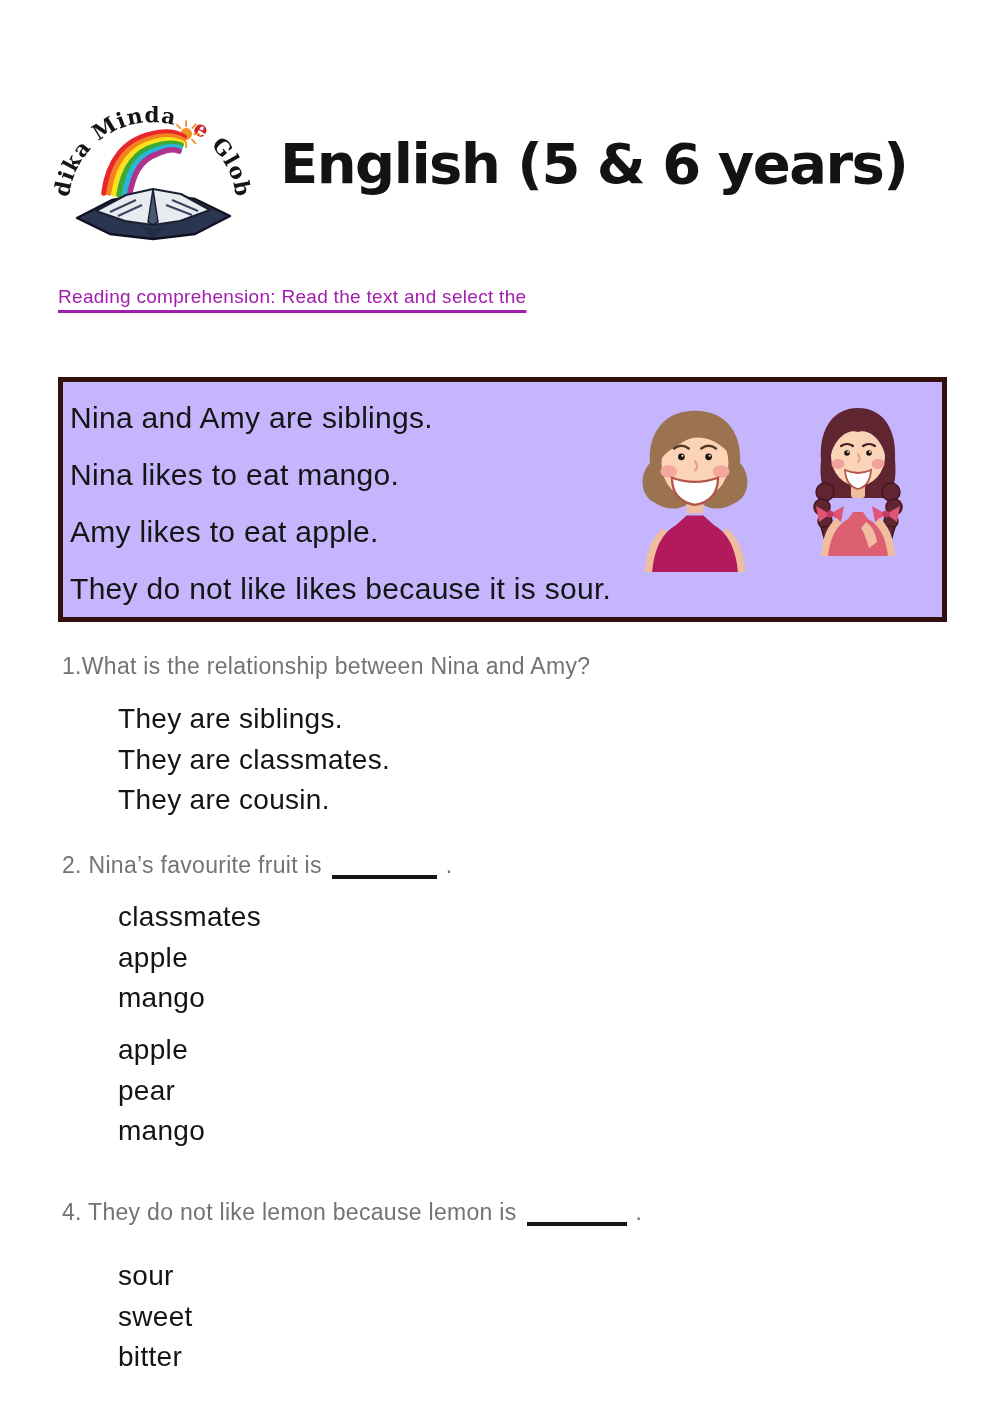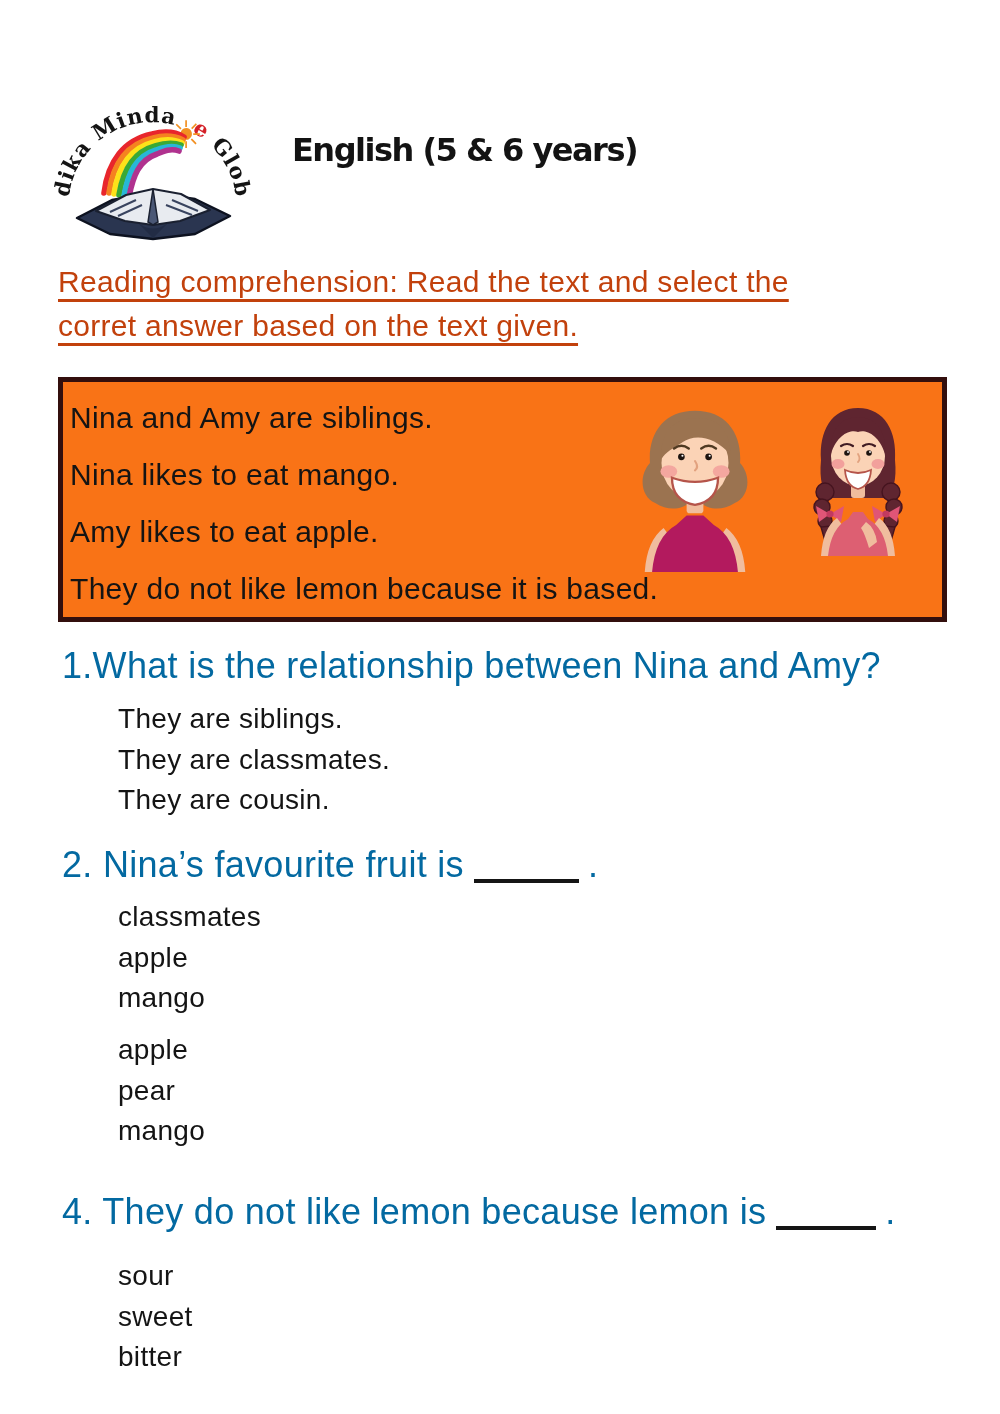--- a/index.html
+++ b/index.html
@@ -5,47 +5,47 @@
   * { margin:0; padding:0; box-sizing:border-box; }
   html,body { background:#ffffff; }
   .page {
     position:relative; width:1000px; height:1414px; margin:0 auto;
     background:#ffffff; overflow:hidden;
     font-family:"Liberation Sans", sans-serif; color:#161616;
   }
   
   .logo { position:absolute; left:52px; top:72px; width:206px; height:170px; }
   .title {
-    position:absolute; left:292px; top:131px;
+    position:absolute; left:280px; top:131px;
     font-family:"DejaVu Sans", sans-serif; font-weight:bold;
-    font-size:32px; letter-spacing:-1.5px; color:#131313; white-space:nowrap;
+    font-size:56px; letter-spacing:-1.5px; color:#131313; white-space:nowrap;
   }
   
   .instructions {
-    position:absolute; left:58px; top:260px; width:860px;
-    font-size:30px; line-height:44px; letter-spacing:.3px; color:#c2410c;
+    position:absolute; left:58px; top:275px; width:860px;
+    font-size:19px; line-height:44px; letter-spacing:.3px; color:#a21caf;
   }
   .instructions .iline {
     text-decoration:underline; text-decoration-thickness:2.5px; text-underline-offset:7px;
   }
   
   .passage-box {
     position:absolute; left:58px; top:377px; width:889px; height:245px;
-    border:5px solid #330f0d; background:#f97316;
+    border:5px solid #330f0d; background:#c4b5fd;
   }
   .passage-lines {
     position:absolute; left:7px; top:7px; width:560px;
     font-size:30px; line-height:57px; letter-spacing:.3px; color:#141414; white-space:nowrap;
   }
   .avatar1 { position:absolute; left:556px; top:12px; width:152px; height:178px; }
   .avatar2 { position:absolute; left:740px; top:14px; width:110px; height:160px; }
   
   .question { position:absolute; left:62px; width:900px; }
   #q1 { top:645px; } #q2 { top:844px; } #q3 { top:1019px; } #q4 { top:1191px; }
-  .qline { font-size:36px; line-height:42px; letter-spacing:.3px; color:#0369a1; white-space:nowrap; }
+  .qline { font-size:23px; line-height:42px; letter-spacing:.3px; color:#737373; white-space:nowrap; }
   .options { margin-top:11px; padding-left:56px; }
   #q1 .options { margin-top:12px; }
   #q4 .options { margin-top:23px; }
   .option { font-size:28px; line-height:40.5px; letter-spacing:.3px; color:#141414; cursor:pointer; }
   .blank {
     display:inline-block; width:105px; height:26px;
     border-bottom:4px solid #151515; transform:translateY(6px);
     margin-left:10px; margin-right:9px;
   }
   #q3 .blank { margin-left:3px; width:105px; }
@@ -86,29 +86,28 @@
       <path d="M 58,140 L 84,128 M 120,128 L 146,139 M 66,144 L 90,133 M 114,133 L 140,143" stroke="#39445f" stroke-width="2" fill="none"></path>
       <path d="M 101,117 L 96,150 L 101,153 L 106,150 Z" fill="#4a5775" stroke="#1a2030" stroke-width="1.5"></path>
       <path d="M 86,151 Q 101,162 116,151 L 101,166 Z" fill="#222c45"></path>
     </g>
   </svg>
 
   <div class="title">English (5 &amp; 6 years)</div>
 
   <div class="instructions">
     <div class="iline">Reading comprehension: Read the text and select the</div>
-    <div class="iline">corret answer based on the text given.</div>
   </div>
 
   <div class="passage-box">
     <div class="passage-lines">
       <div>Nina and Amy are siblings.</div>
       <div>Nina likes to eat mango.</div>
       <div>Amy likes to eat apple.</div>
-      <div>They do not like lemon because it is based.</div>
+      <div>They do not like likes because it is sour.</div>
     </div>
 
     <svg class="avatar1" viewBox="0 0 140 170" aria-hidden="true">
       <path d="M70,16 C40,16 25,38 27,66 C16,78 18,98 32,104 C44,112 58,110 64,104 L76,104 C82,110 96,112 108,104 C122,98 124,78 113,66 C115,38 100,16 70,16 Z" fill="#9b7350"></path>
       <rect x="62" y="94" width="16" height="20" rx="3" fill="#f0bd9e"></rect>
       <ellipse cx="70" cy="66" rx="32" ry="35" fill="#fbd3b6"></ellipse>
       <path d="M38,62 C36,34 52,23 72,23 C92,23 103,34 104,58 C88,40 70,38 58,46 C49,52 42,55 38,62 Z" fill="#9b7350"></path>
       <path d="M50,52 Q57,47 64,52" stroke="#503a22" stroke-width="2.4" fill="none" stroke-linecap="round"></path>
       <path d="M76,52 Q83,47 90,52" stroke="#503a22" stroke-width="2.4" fill="none" stroke-linecap="round"></path>
       <circle cx="57" cy="60" r="3.2" fill="#1d1410"></circle>

